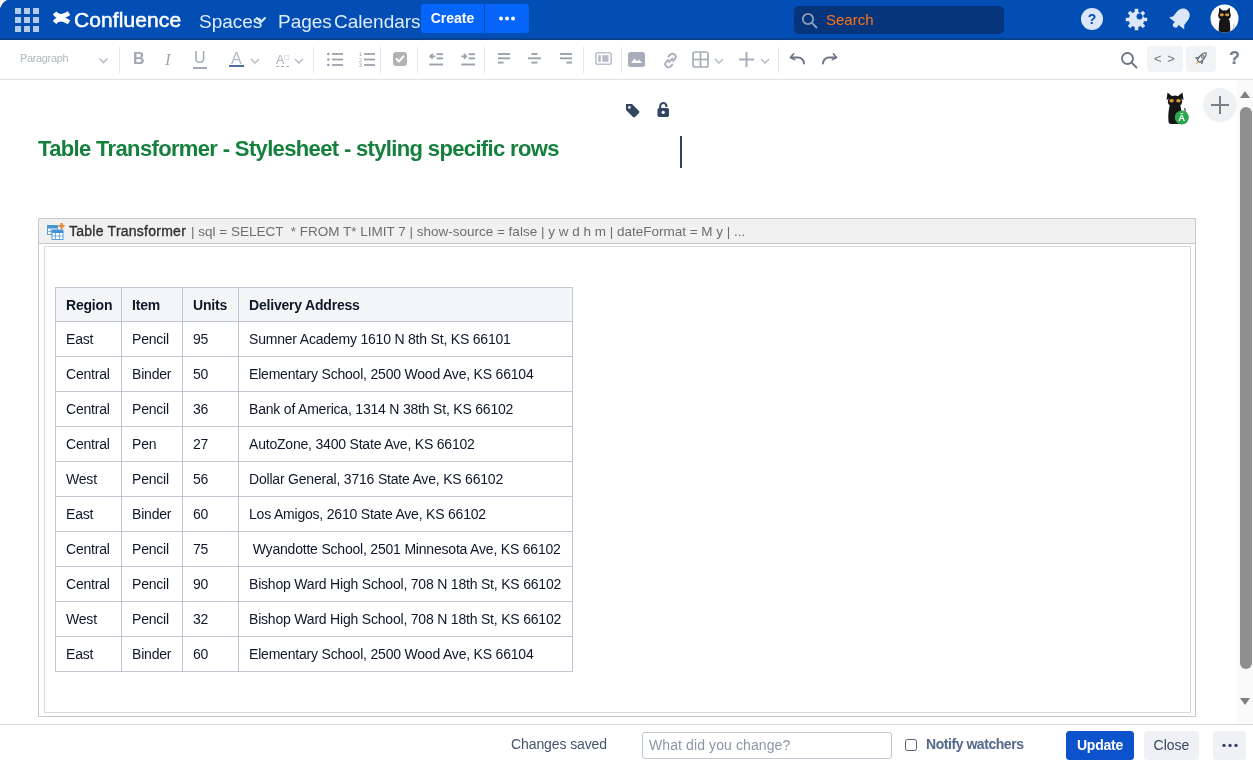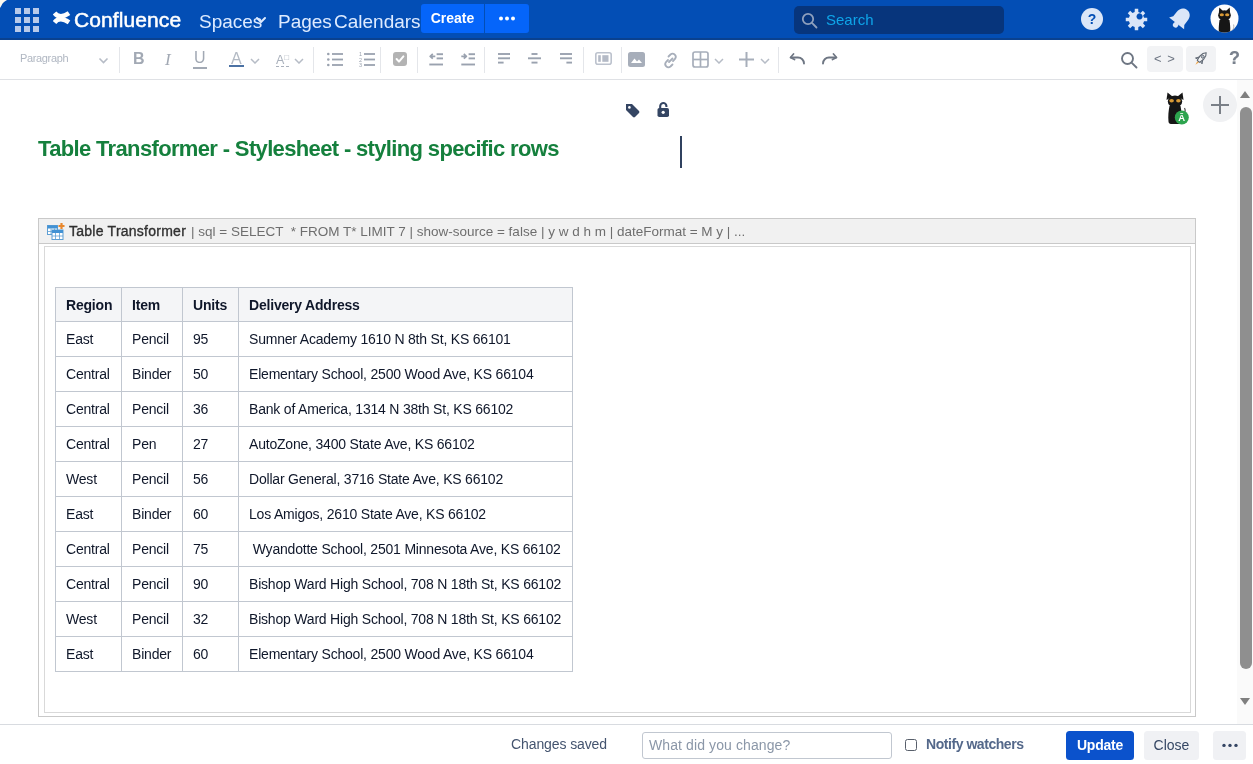--- a/index.html
+++ b/index.html
@@ -8,21 +8,21 @@
   #page { position:absolute; left:0; top:0; width:1253px; height:764px; background:#fff; }
   .abs { position:absolute; }
 
   
   #nav { position:absolute; left:0; top:0; width:1253px; height:40px; background:#034eb5; border-bottom:2px solid #0a418f; }
   #logo-text { position:absolute; left:74px; top:8px; font-size:21px; font-weight:400; color:#ffffff; letter-spacing:0.1px; -webkit-text-stroke:0.5px #fff; }
   .navitem { position:absolute; top:11px; color:#deebff; font-size:19px; }
   #btn-create { position:absolute; left:421px; top:4px; width:63px; height:29px; background:#0565fa; border-radius:3px 0 0 3px; color:#fff; font-weight:700; font-size:14px; text-align:center; line-height:29px; }
   #btn-dots { position:absolute; left:485px; top:4px; width:44px; height:29px; background:#0565fa; border-radius:0 3px 3px 0; color:#fff; text-align:center; }
   #searchbox { position:absolute; left:794px; top:6px; width:210px; height:28px; background:#07357c; border-radius:5px; }
-  #searchbox .ph { position:absolute; left:32px; top:5px; color:#0ea5e9; font-size:15px; }
+  #searchbox .ph { position:absolute; left:32px; top:5px; color:#f97316; font-size:15px; }
 
   
   #toolbar { position:absolute; left:0; top:40px; width:1253px; height:40px; background:#fff; border-bottom:1px solid #dfe1e5; }
   .tb-div { position:absolute; top:7px; width:1px; height:26px; background:#e4e6ea; }
   #para { position:absolute; left:20px; top:12px; color:#b0b7c2; font-size:11px; letter-spacing:-0.35px; }
 
   
   #crumbs { position:absolute; left:38px; top:102px; font-size:14px; letter-spacing:-0.1px; color:#42526e; white-space:pre; }
   #crumbs a { color:#0a5ccc; text-decoration:none; }
   .csep { padding:0 7px; color:#5e6c84; }

